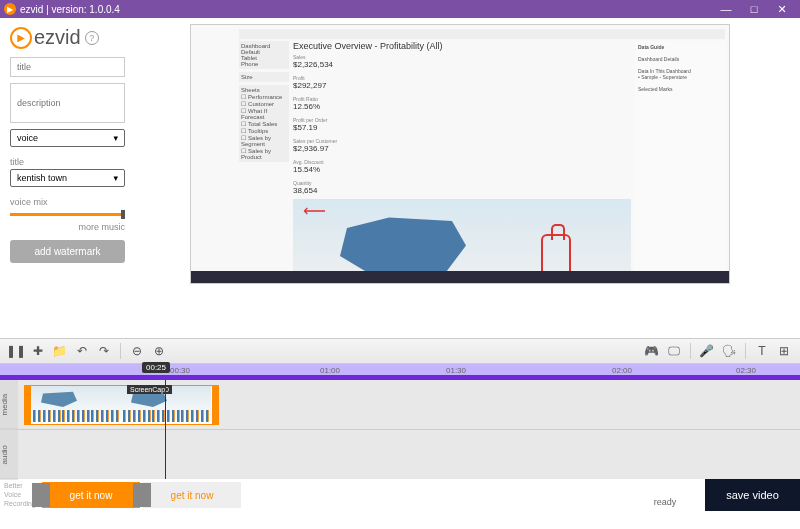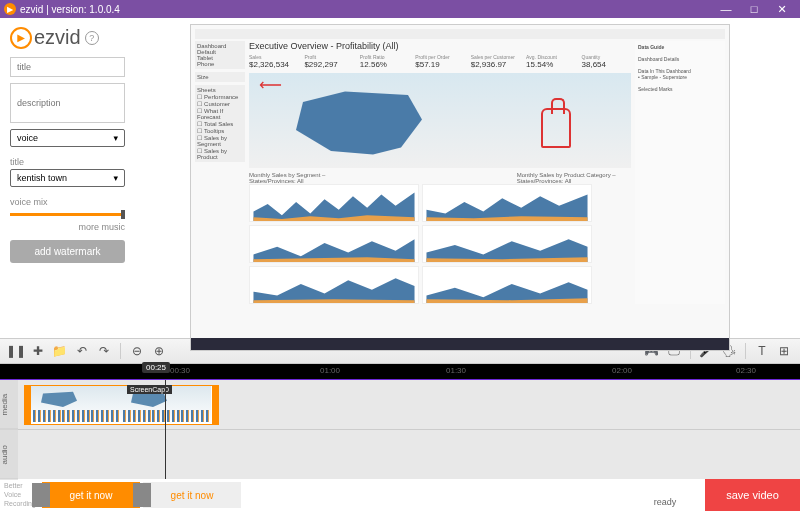--- a/index.html
+++ b/index.html
@@ -15,48 +15,48 @@
 .logo-text { font-size: 20px; font-weight: 300; color: #555; margin-left: 2px; }
 .logo-q { width: 14px; height: 14px; border: 1px solid #999; border-radius: 50%; text-align: center; font-size: 9px; color: #999; margin-left: 4px; line-height: 12px; }
 .field { width: 115px; padding: 4px 6px; border: 1px solid #ccc; margin-bottom: 6px; font-size: 9px; color: #999; background: #fff; }
 .select { width: 115px; padding: 3px 6px; border: 1px solid #666; border-radius: 2px; margin-bottom: 10px; font-size: 9px; background: #fff; display: flex; justify-content: space-between; align-items: center; }
 .label { font-size: 9px; color: #888; margin: 6px 0 2px; }
 .slider { width: 115px; height: 3px; background: #ff8c00; position: relative; margin: 6px 0; }
 .slider .thumb { position: absolute; right: 0; top: -3px; width: 4px; height: 9px; background: #555; }
 .link { font-size: 9px; color: #888; text-align: right; width: 115px; margin-bottom: 8px; }
 .btn-water { width: 115px; padding: 6px; background: #aaa; color: #fff; border: none; border-radius: 3px; font-size: 10px; }
 .canvas { flex: 1; padding: 6px 10px 6px 50px; }
-.preview { width: 540px; height: 327px; border: 1px solid #ccc; background: #f8f8f8; position: relative; overflow: hidden; }
+.preview { width: 540px; height: 260px; border: 1px solid #ccc; background: #f8f8f8; position: relative; overflow: hidden; padding-left: 44px; }
 .preview-inner { padding: 4px; font-size: 7px; color: #555; }
 .prev-top { height: 10px; background: #eee; margin-bottom: 2px; }
 .prev-body { display: flex; gap: 4px; }
 .prev-side { width: 50px; }
 .prev-side-box { background: #eee; padding: 2px; margin-bottom: 3px; font-size: 6px; }
 .prev-main { flex: 1; }
 .prev-title { font-size: 9px; color: #333; margin-bottom: 3px; }
-.prev-kpis { display: flex; gap: 6px; margin-bottom: 4px; }
+.prev-kpis { display: flex; gap: 6px; margin-bottom: 4px; flex-direction: column; }
 .prev-kpi { flex: 1; }
 .prev-kpi-lbl { font-size: 5px; color: #888; }
 .prev-kpi-val { font-size: 8px; color: #333; }
 .prev-map { height: 95px; background: linear-gradient(180deg,#d8e8f0 0%, #f0f0f0 100%); position: relative; margin-bottom: 4px; }
 .map-us { position: absolute; left: 40px; top: 15px; width: 140px; height: 70px; background: #4a7ba8; clip-path: polygon(10% 20%, 40% 5%, 85% 10%, 95% 45%, 80% 85%, 60% 95%, 30% 90%, 5% 60%); }
 .arrow-red { position: absolute; left: 10px; top: 2px; color: #d33; font-size: 16px; }
 .thumbs-up { position: absolute; right: 60px; top: 35px; width: 30px; height: 40px; border: 2px solid #d33; border-radius: 6px 6px 2px 2px; }
 .thumbs-up::before { content: ''; position: absolute; top: -12px; left: 8px; width: 10px; height: 14px; border: 2px solid #d33; border-radius: 5px 5px 0 0; border-bottom: none; }
 .prev-charts { display: flex; flex-wrap: wrap; gap: 3px; }
 .mini-chart { width: 170px; height: 38px; background: #fff; border: 1px solid #eee; position: relative; overflow: hidden; }
 .mini-chart svg { width: 100%; height: 100%; }
 .prev-right { width: 90px; background: #fafafa; padding: 3px; font-size: 5px; }
 .prev-taskbar { position: absolute; bottom: 0; left: 0; right: 0; height: 12px; background: #2a2a3a; }
 .toolbar { height: 26px; background: linear-gradient(#f5f5f5,#e8e8e8); border-top: 1px solid #ccc; border-bottom: 1px solid #ccc; display: flex; align-items: center; padding: 0 8px; gap: 6px; }
 .tb-btn { width: 16px; height: 16px; display: flex; align-items: center; justify-content: center; color: #555; font-size: 12px; cursor: pointer; }
 .tb-sep { width: 1px; height: 16px; background: #ccc; margin: 0 2px; }
 .tb-spacer { flex: 1; }
 .timeline { height: 115px; background: #e8e8e8; position: relative; }
-.ruler { height: 16px; background: #000000; position: relative; border-bottom: 1px solid #6d28d9; font-size: 8px; color: #666; }
+.ruler { height: 16px; background: #c4b5fd; position: relative; border-bottom: 5px solid #6d28d9; font-size: 8px; color: #666; }
 .ruler .mark { position: absolute; top: 2px; }
 .playhead-badge { position: absolute; top: -2px; left: 142px; background: #333; color: #fff; font-size: 8px; padding: 1px 4px; border-radius: 2px; }
 .tracks { display: flex; height: 99px; }
 .track-labels { width: 18px; background: #ddd; display: flex; flex-direction: column; }
 .track-label { flex: 1; writing-mode: vertical-rl; transform: rotate(180deg); font-size: 8px; color: #666; text-align: center; border-top: 1px solid #ccc; }
 .track-area { flex: 1; position: relative; background: #e5e5e5; }
 .track-media { height: 50px; border-bottom: 1px solid #ccc; position: relative; background: #e8e8e8; }
 .track-audio { height: 49px; background: #e8e8e8; }
 .clip { position: absolute; top: 5px; height: 40px; background: #fff; border: 1px solid #ff8c00; }
 .clip .handle { position: absolute; top: 0; width: 6px; height: 100%; background: #ff8c00; }
@@ -65,21 +65,21 @@
 .clip-thumb .ct-charts { position: absolute; bottom: 2px; left: 2px; right: 2px; height: 12px; display: flex; gap: 1px; }
 .clip-thumb .ct-charts div { flex: 1; background: repeating-linear-gradient(90deg,#4a7ba8 0 2px,#e8a04a 2px 3px,transparent 3px 5px); }
 .clip-label { position: absolute; top: -1px; right: -1px; background: #333; color: #fff; font-size: 7px; padding: 1px 3px; }
 .playhead { position: absolute; top: 0; bottom: 0; width: 1px; background: #333; left: 147px; }
 .footer { height: 32px; display: flex; align-items: stretch; }
 .footer-left { width: 42px; font-size: 7px; color: #aaa; padding: 2px 4px; line-height: 9px; }
 .promo { width: 98px; height: 26px; background: #ff8c00; color: #fff; display: flex; align-items: center; justify-content: center; font-size: 10px; margin: 3px 3px 3px 0; position: relative; }
 .promo .pi { position: absolute; left: -10px; width: 18px; height: 24px; background: #888; }
 .footer-spacer { flex: 1; }
 .status { width: 80px; font-size: 9px; color: #666; display: flex; align-items: flex-end; justify-content: center; padding-bottom: 4px; }
-.save-btn { width: 95px; background: #ef4444; color: #fff; font-size: 11px; display: flex; align-items: center; justify-content: center; cursor: pointer; }
+.save-btn { width: 95px; background: #0f172a; color: #fff; font-size: 11px; display: flex; align-items: center; justify-content: center; cursor: pointer; }
 </style>
 </head>
 <body>
 
 <div class="titlebar">
   <span class="icon">▶</span>
   <span class="title"><span>ezvid</span> | <span>version: 1.0.0.4</span></span>
   <span class="winbtn">—</span>
   <span class="winbtn">□</span>
   <span class="winbtn">✕</span>

